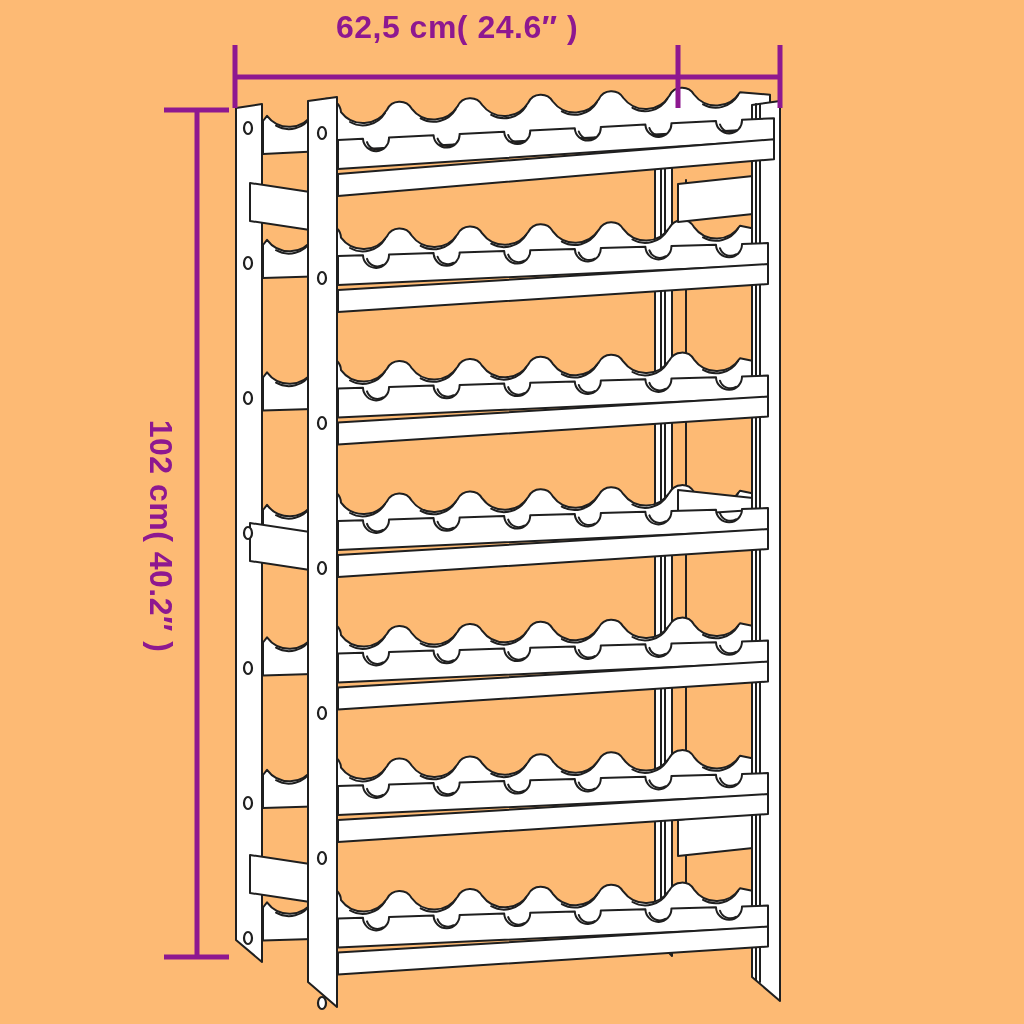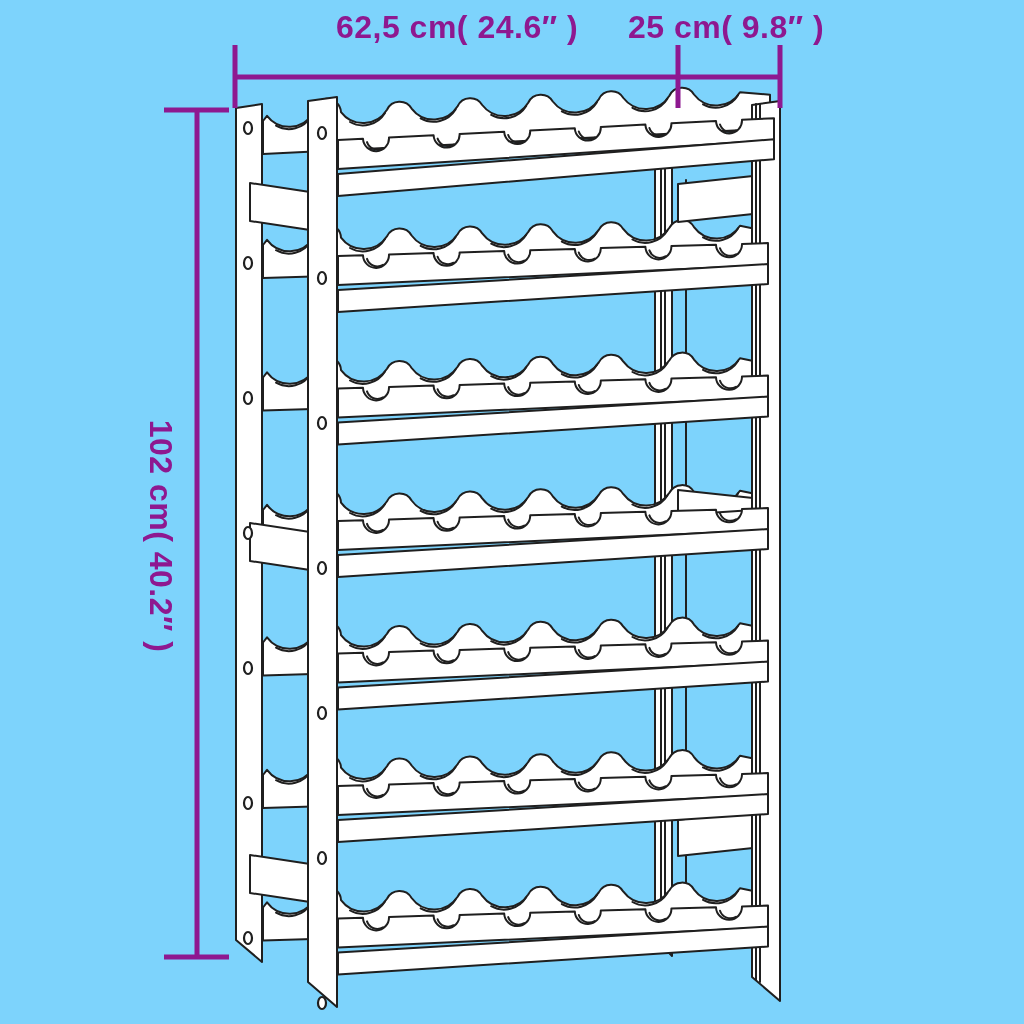--- a/index.html
+++ b/index.html
@@ -10,21 +10,21 @@
   .canvas svg{position:absolute;left:0;top:0;}
   .dim-label{
     position:absolute;font-weight:700;font-size:32px;line-height:1;
     white-space:nowrap;transform:translateX(-50%);letter-spacing:0.5px;
   }
   .dim-label.vertical{transform:translate(-50%,-50%) rotate(90deg);}
 </style>
 </head>
 <body>
 
-<div class="canvas" style="background: #7dd3fc;">
+<div class="canvas" style="background: #fdba74;">
   <svg id="rack-svg" width="1024" height="1024" viewBox="0 0 1024 1024">
       <g fill="#ffffff" stroke="#1f1f1f" stroke-width="2" stroke-linejoin="round" stroke-linecap="round">
         <g>
           <path d="M236,108 L262,104 L262,962 L236,940 Z"></path>
           <path d="M655,113 L672,110 L672,956 L655,938 Z"></path>
           <path d="M661,112 L661,950 M665,112 L665,952" fill="none"></path>
           <path d="M686,180 L686,948" fill="none"></path>
         </g>
         <g>
           <path d="M263,121 L267,115.8 A28 28 0 0 0 313,113.5 A14 14 0 0 1 341,112.1 A28 28 0 0 0 387,109.8 A14 14 0 0 1 411.6,108.6 A28 28 0 0 0 457.6,106.3 A14 14 0 0 1 482.2,105 A28 28 0 0 0 528.2,102.7 A14 14 0 0 1 552.8,101.5 A28 28 0 0 0 598.8,99.2 A14 14 0 0 1 623.4,98 A28 28 0 0 0 669.4,95.7 A14 14 0 0 1 694,94.5 A28 28 0 0 0 740,92.2 L770,94.7 L770,128.7 L263,154 Z"></path>
@@ -173,16 +173,15 @@
       <g stroke="#8e1890" stroke-width="5" fill="none" stroke-linecap="butt">
         <path d="M235,77 L780,77"></path>
         <path d="M235,45 L235,108 M678,45 L678,108 M780,45 L780,108"></path>
         <path d="M197,110 L197,957"></path>
         <path d="M164,110 L229,110 M164,957 L229,957"></path>
       </g>
     </svg>
 
   <div class="dim-label" style="left: 457px; top: 11px; color: rgb(142, 24, 144);">62,5 cm( 24.6″ )</div>
 
-  <div class="dim-label" style="left: 726px; top: 11px; color: rgb(142, 24, 144);">25 cm( 9.8″ )</div>
 
   <div class="dim-label vertical" style="left: 161px; top: 536px; color: rgb(142, 24, 144);">102 cm( 40.2″ )</div>
 </div>
 
 </body></html>

